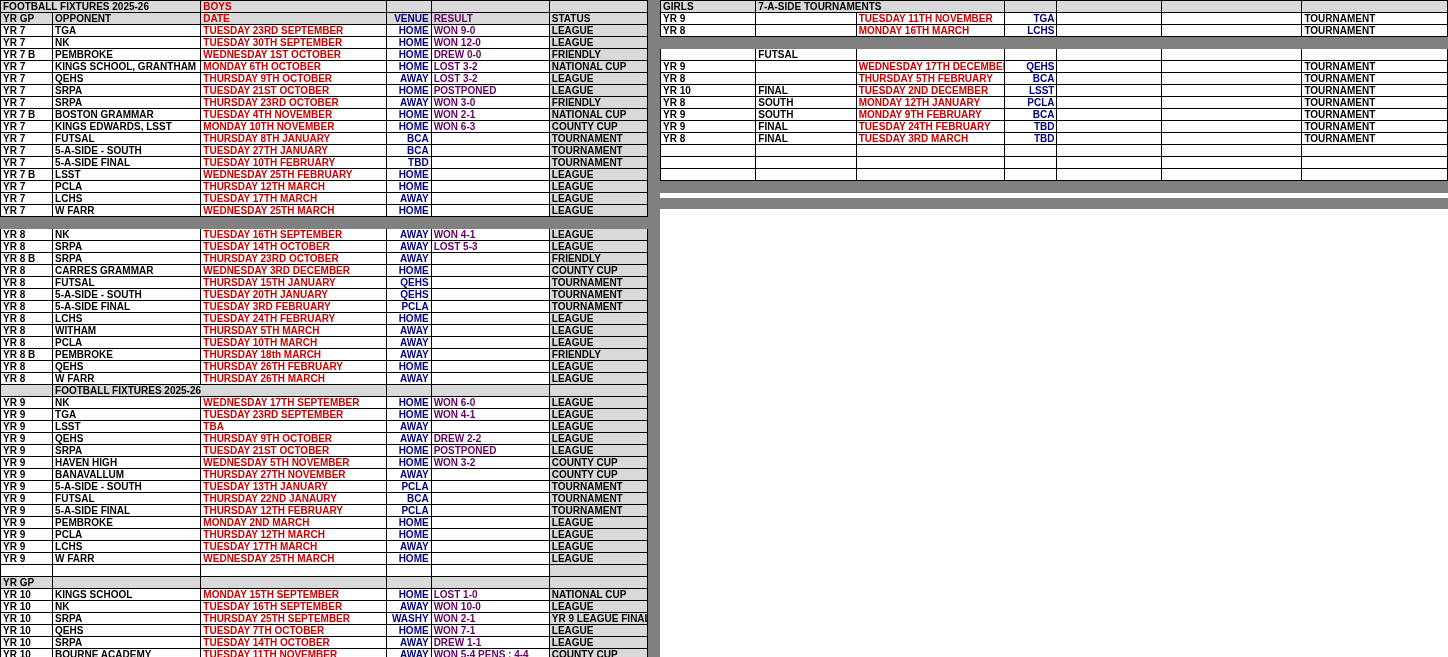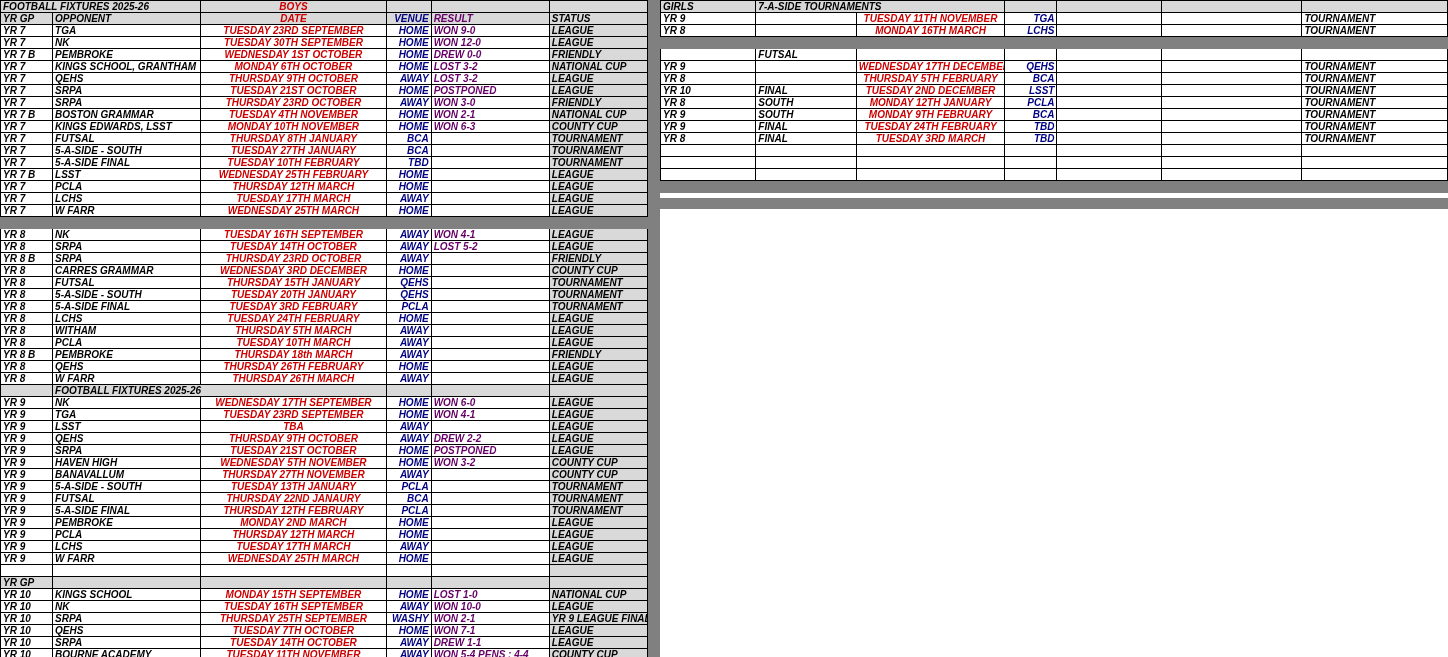--- a/index.html
+++ b/index.html
@@ -10,21 +10,20 @@
   body {
     font-family: "Liberation Sans", sans-serif;
     width: 1448px;
     height: 657px;
     overflow: hidden;
   }
   .sheet {
     position: relative;
     width: 1374px;
     height: 657px;
-    font-style: italic;
   }
   table.grid {
     border-collapse: collapse;
     table-layout: fixed;
     font-size: 10px;
     font-weight: bold;
   }
   table.grid td {
     border: 1px solid #000000;
     padding: 0 2px;
@@ -58,21 +57,21 @@
   }
   .g-gp   { width: 95px; }
   .g-cat  { width: 100px; }
   .g-date { width: 148px; }
   .g-opp  { width: 52px; }
   .g-e1   { width: 104px; }
   .g-e2   { width: 140px; }
   .g-sta  { width: 145px; }
 
   .txt-black  { color: #000000; }
-  .txt-red    { color: #cc0000; text-align: center; }
+  .txt-red    { color: #cc0000; }
   .txt-navy   { color: #000080; text-align: right; }
   .txt-purple { color: #660066; }
 
   .bg-white { background: #ffffff; }
   .bg-grey  { background: #d9d9d9; }
 
   .row-spacer td {
     background: #808080;
     border-color: #808080 !important;
     height: 11px;
@@ -270,21 +269,21 @@
           <td class="bg-white txt-navy">AWAY</td>
           <td class="bg-white txt-purple">WON 4-1</td>
           <td class="bg-grey txt-black">LEAGUE</td>
           <td class="c-pad"></td>
         </tr>
       <tr>
           <td class="bg-white txt-black">YR 8</td>
           <td class="bg-white txt-black">SRPA</td>
           <td class="bg-white txt-red">TUESDAY 14TH OCTOBER</td>
           <td class="bg-white txt-navy">AWAY</td>
-          <td class="bg-white txt-purple">LOST 5-2</td>
+          <td class="bg-white txt-purple">LOST 5-3</td>
           <td class="bg-grey txt-black">LEAGUE</td>
           <td class="c-pad"></td>
         </tr>
       <tr>
           <td class="bg-white txt-black">YR 8 B</td>
           <td class="bg-white txt-black">SRPA</td>
           <td class="bg-white txt-red">THURSDAY 23RD OCTOBER</td>
           <td class="bg-white txt-navy">AWAY</td>
           <td class="bg-white txt-purple"></td>
           <td class="bg-grey txt-black">FRIENDLY</td>

